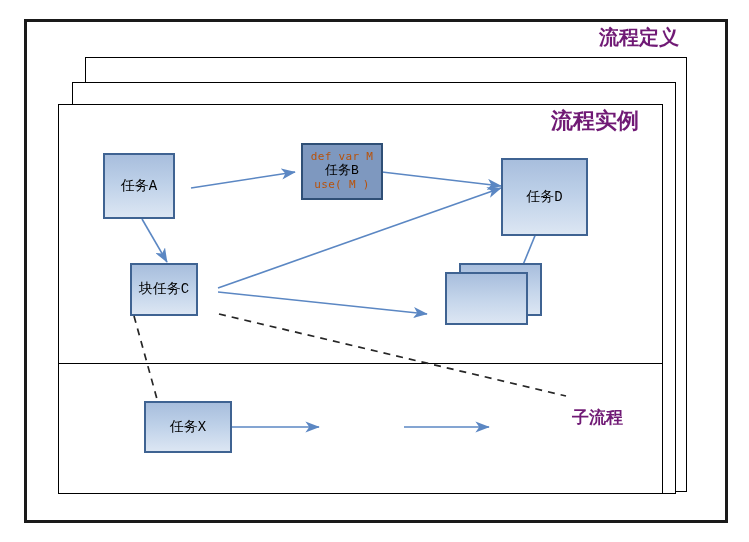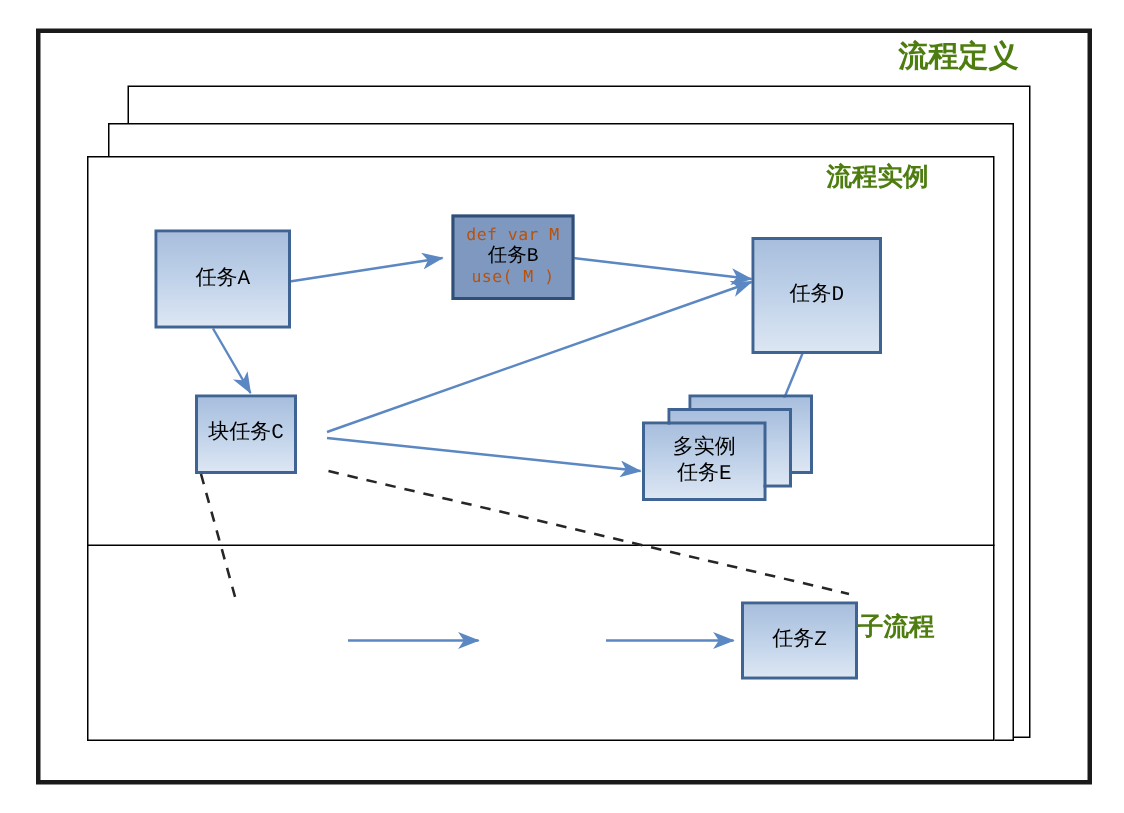--- a/index.html
+++ b/index.html
@@ -64,33 +64,33 @@
     height: 0;
     border-top: 1px solid #000000;
     z-index: 5;
   }
 
   
   .frame-title {
     position: absolute;
     font-family: "DejaVu Sans", "Liberation Sans", sans-serif;
     font-weight: bold;
-    color: #4d7c0f;
+    color: #701a75;
     white-space: nowrap;
     z-index: 6;
   }
   .title-defn {
     left: 599px;
     top: 24px;
     font-size: 20px;
   }
   .title-instance {
     left: 551px;
     top: 106px;
-    font-size: 17px;
+    font-size: 22px;
   }
   .title-sub {
     left: 572px;
     top: 370px;
     font-size: 17px;
     margin-top: 36px;
   }
 
   
   .node {
@@ -188,49 +188,45 @@
 
     <line x1="218" y1="292" x2="427" y2="314" stroke="#5b87c3" stroke-width="1.6" marker-end="url(#arrowhead)"></line>
 
     <line x1="516" y1="282" x2="541" y2="221" stroke="#5b87c3" stroke-width="1.6" marker-end="url(#arrowhead)"></line>
 
     <line x1="232" y1="427" x2="319" y2="427" stroke="#5b87c3" stroke-width="1.6" marker-end="url(#arrowhead)"></line>
 
     <line x1="404" y1="427" x2="489" y2="427" stroke="#5b87c3" stroke-width="1.6" marker-end="url(#arrowhead)"></line>
   </svg>
 
-  <div class="node" style="left:103px; top:153px; width:91px; height:66px;">
+  <div class="node" style="left:103px; top:153px; width:72px; height:66px;">
     <span class="lbl">任务A</span>
   </div>
 
   <div class="node node-dark" style="left:301px; top:143px; width:82px; height:57px;">
     <span class="code">def var M</span>
     <span class="lbl">任务B</span>
     <span class="code">use( M )</span>
   </div>
 
   <div class="node" style="left:130px; top:263px; width:68px; height:53px;">
     <span class="lbl">块任务C</span>
   </div>
 
   <div class="node" style="left:501px; top:158px; width:87px; height:78px;">
     <span class="lbl">任务D</span>
   </div>
 
   <div class="stack-layer" style="left:459px; top:263px; width:83px; height:53px;"></div>
   <div class="stack-layer" style="left:445px; top:272px; width:83px; height:53px;"></div>
-  <div class="node" style="left:428px; top:281px; width:83px; height:53px;">
-    <span class="lbl">多实例</span>
-    <span class="lbl">任务E</span>
-  </div>
-
-
-
-  <div class="node" style="left:494px; top:401px; width:78px; height:52px;">
-    <span class="lbl">任务Z</span>
-  </div>
+
+  <div class="node" style="left:144px; top:401px; width:88px; height:52px;">
+    <span class="lbl">任务X</span>
+  </div>
+
+
 
   <svg id="wires-top" viewBox="0 0 749 542" xmlns="http://www.w3.org/2000/svg">
     <line x1="134" y1="316" x2="157" y2="399" stroke="#262626" stroke-width="1.7" stroke-dasharray="7,6"></line>
     <line x1="219" y1="314" x2="566" y2="396" stroke="#262626" stroke-width="1.7" stroke-dasharray="7,6"></line>
   </svg>
 
 </div>
 
 </body></html>

